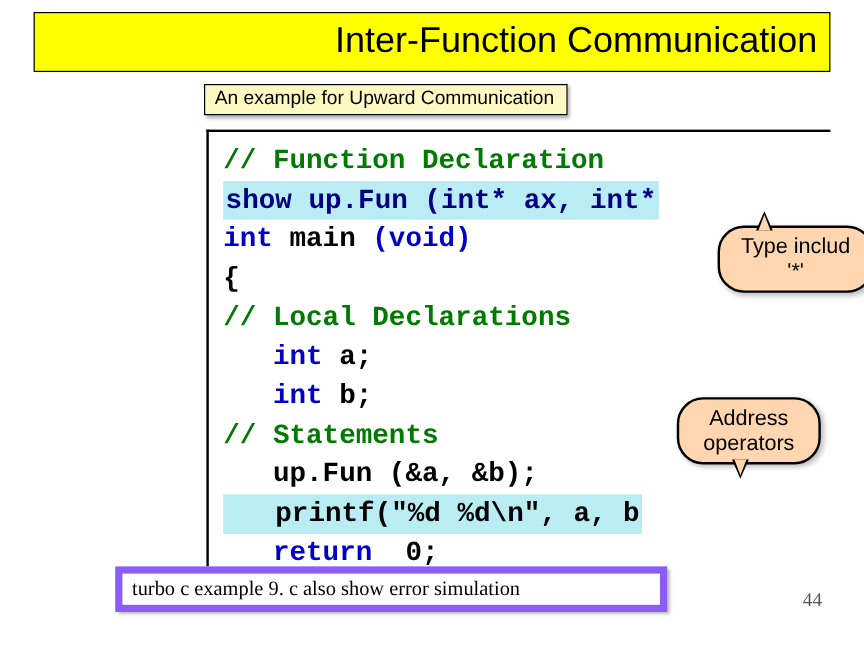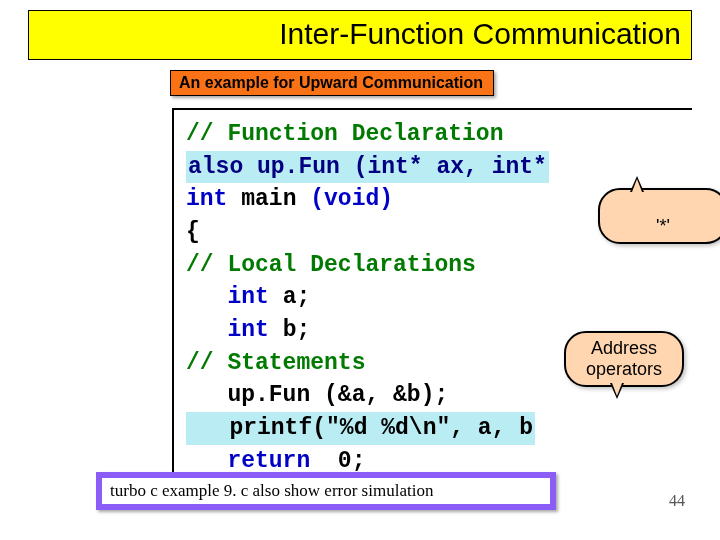--- a/index.html
+++ b/index.html
@@ -21,27 +21,26 @@
   .title-bar h1 {
     font-size: 30px;
     font-weight: normal;
     font-family: Arial, Helvetica, sans-serif;
     color: #000;
   }
   .subtitle-box {
     position: absolute;
     top: 70px;
     left: 170px;
-    background: #f97316;
+    background: #fef9c3;
     border: 1px solid #000;
     padding: 3px 10px 3px 8px;
     font-size: 16px;
     color: #000;
     box-shadow: 2px 2px 3px rgba(0,0,0,0.35);
-    font-weight: bold;
   }
   .code-frame {
     position: absolute;
     top: 108px;
     left: 172px;
     width: 520px;
     height: 378px;
     border-top: 2px solid #000;
     border-left: 2px solid #000;
     background: #fff;
@@ -134,35 +133,35 @@
 <body>
 
 <div class="title-bar">
   <h1>Inter-Function Communication</h1>
 </div>
 
 <div class="subtitle-box">An example for Upward Communication</div>
 
 <div class="code-frame">
   <div class="code-inner"><span class="c-green">// Function Declaration</span>
-<span class="hl-cyan"><span class="c-navy">also up.Fun (int* ax, int*</span></span>
+<span class="hl-cyan"><span class="c-navy">show up.Fun (int* ax, int*</span></span>
 <span><span class="c-blue">int</span><span> main </span><span class="c-blue">(void)</span></span>
 <span>{</span>
 <span class="c-green">// Local Declarations</span>
 <span><span class="c-blue">   int</span><span> a;</span></span>
 <span><span class="c-blue">   int</span><span> b;</span></span>
 <span class="c-green">// Statements</span>
 <span>   up.Fun (&amp;a, &amp;b);</span>
 <span class="hl-cyan">   printf("%d %d\n", a, b</span>
 <span><span class="c-blue">   return</span><span>  0;</span></span></div>
 </div>
 
 <div class="callout callout-top">
   <div class="callout-tail"></div>
-  <br>
+  <span>Type includ</span><br>
   <span>'*'</span>
 </div>
 
 <div class="callout callout-mid">
   <div class="callout-tail"></div>
   <span>Address</span><br>
   <span>operators</span>
 </div>
 
 <div class="footer-box">turbo c example 9. c also show error simulation</div>

